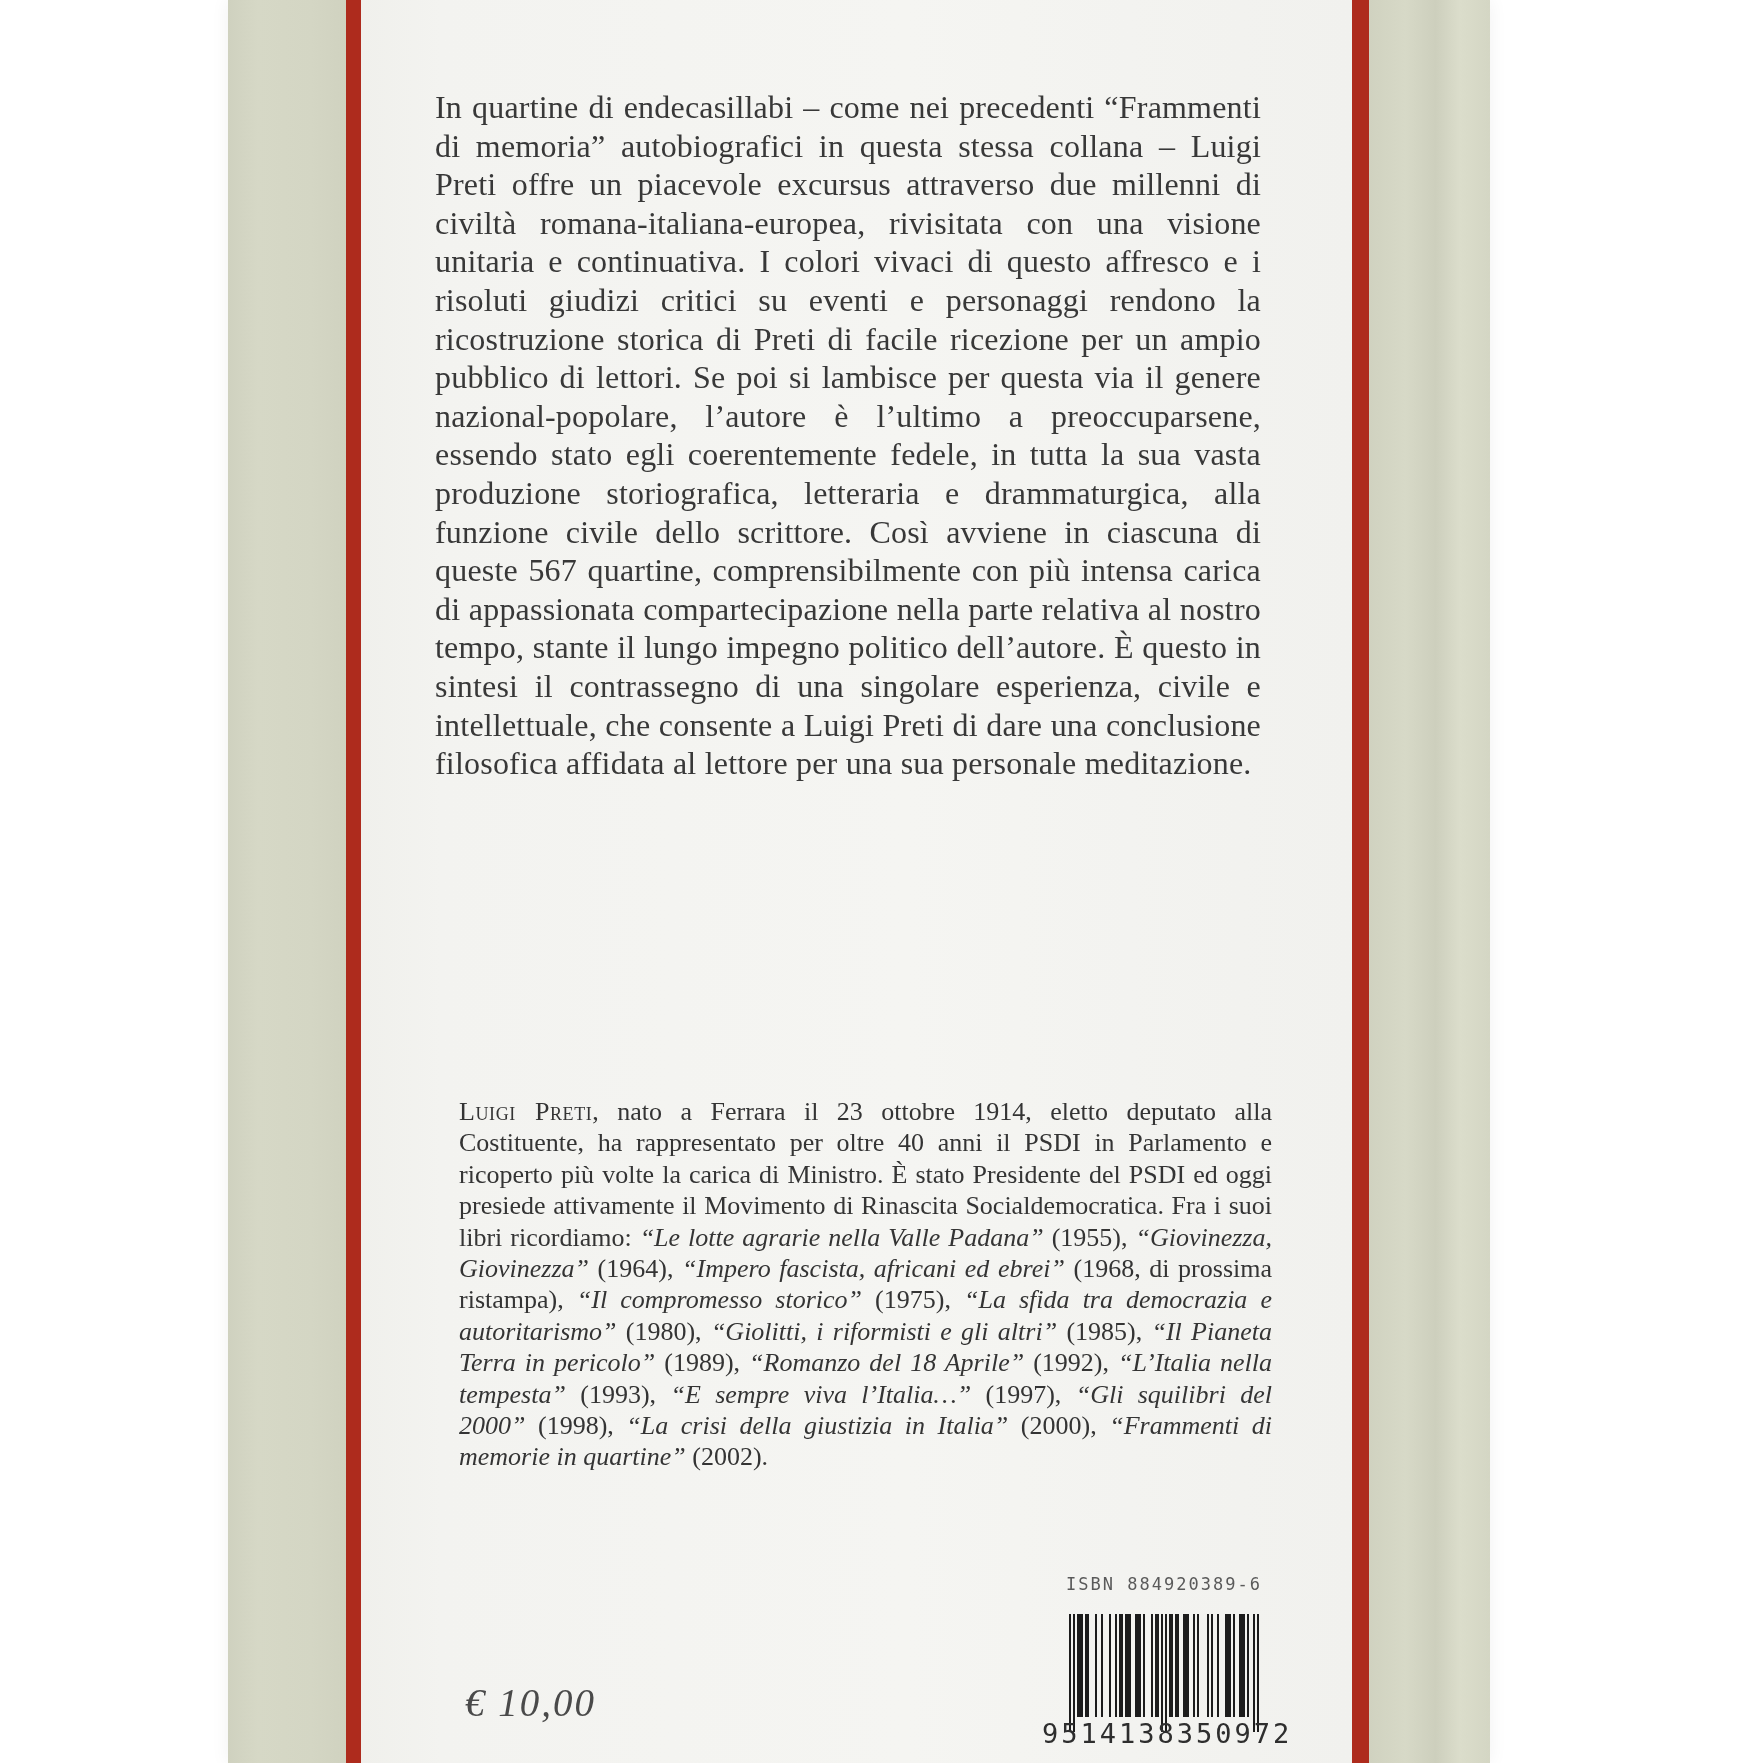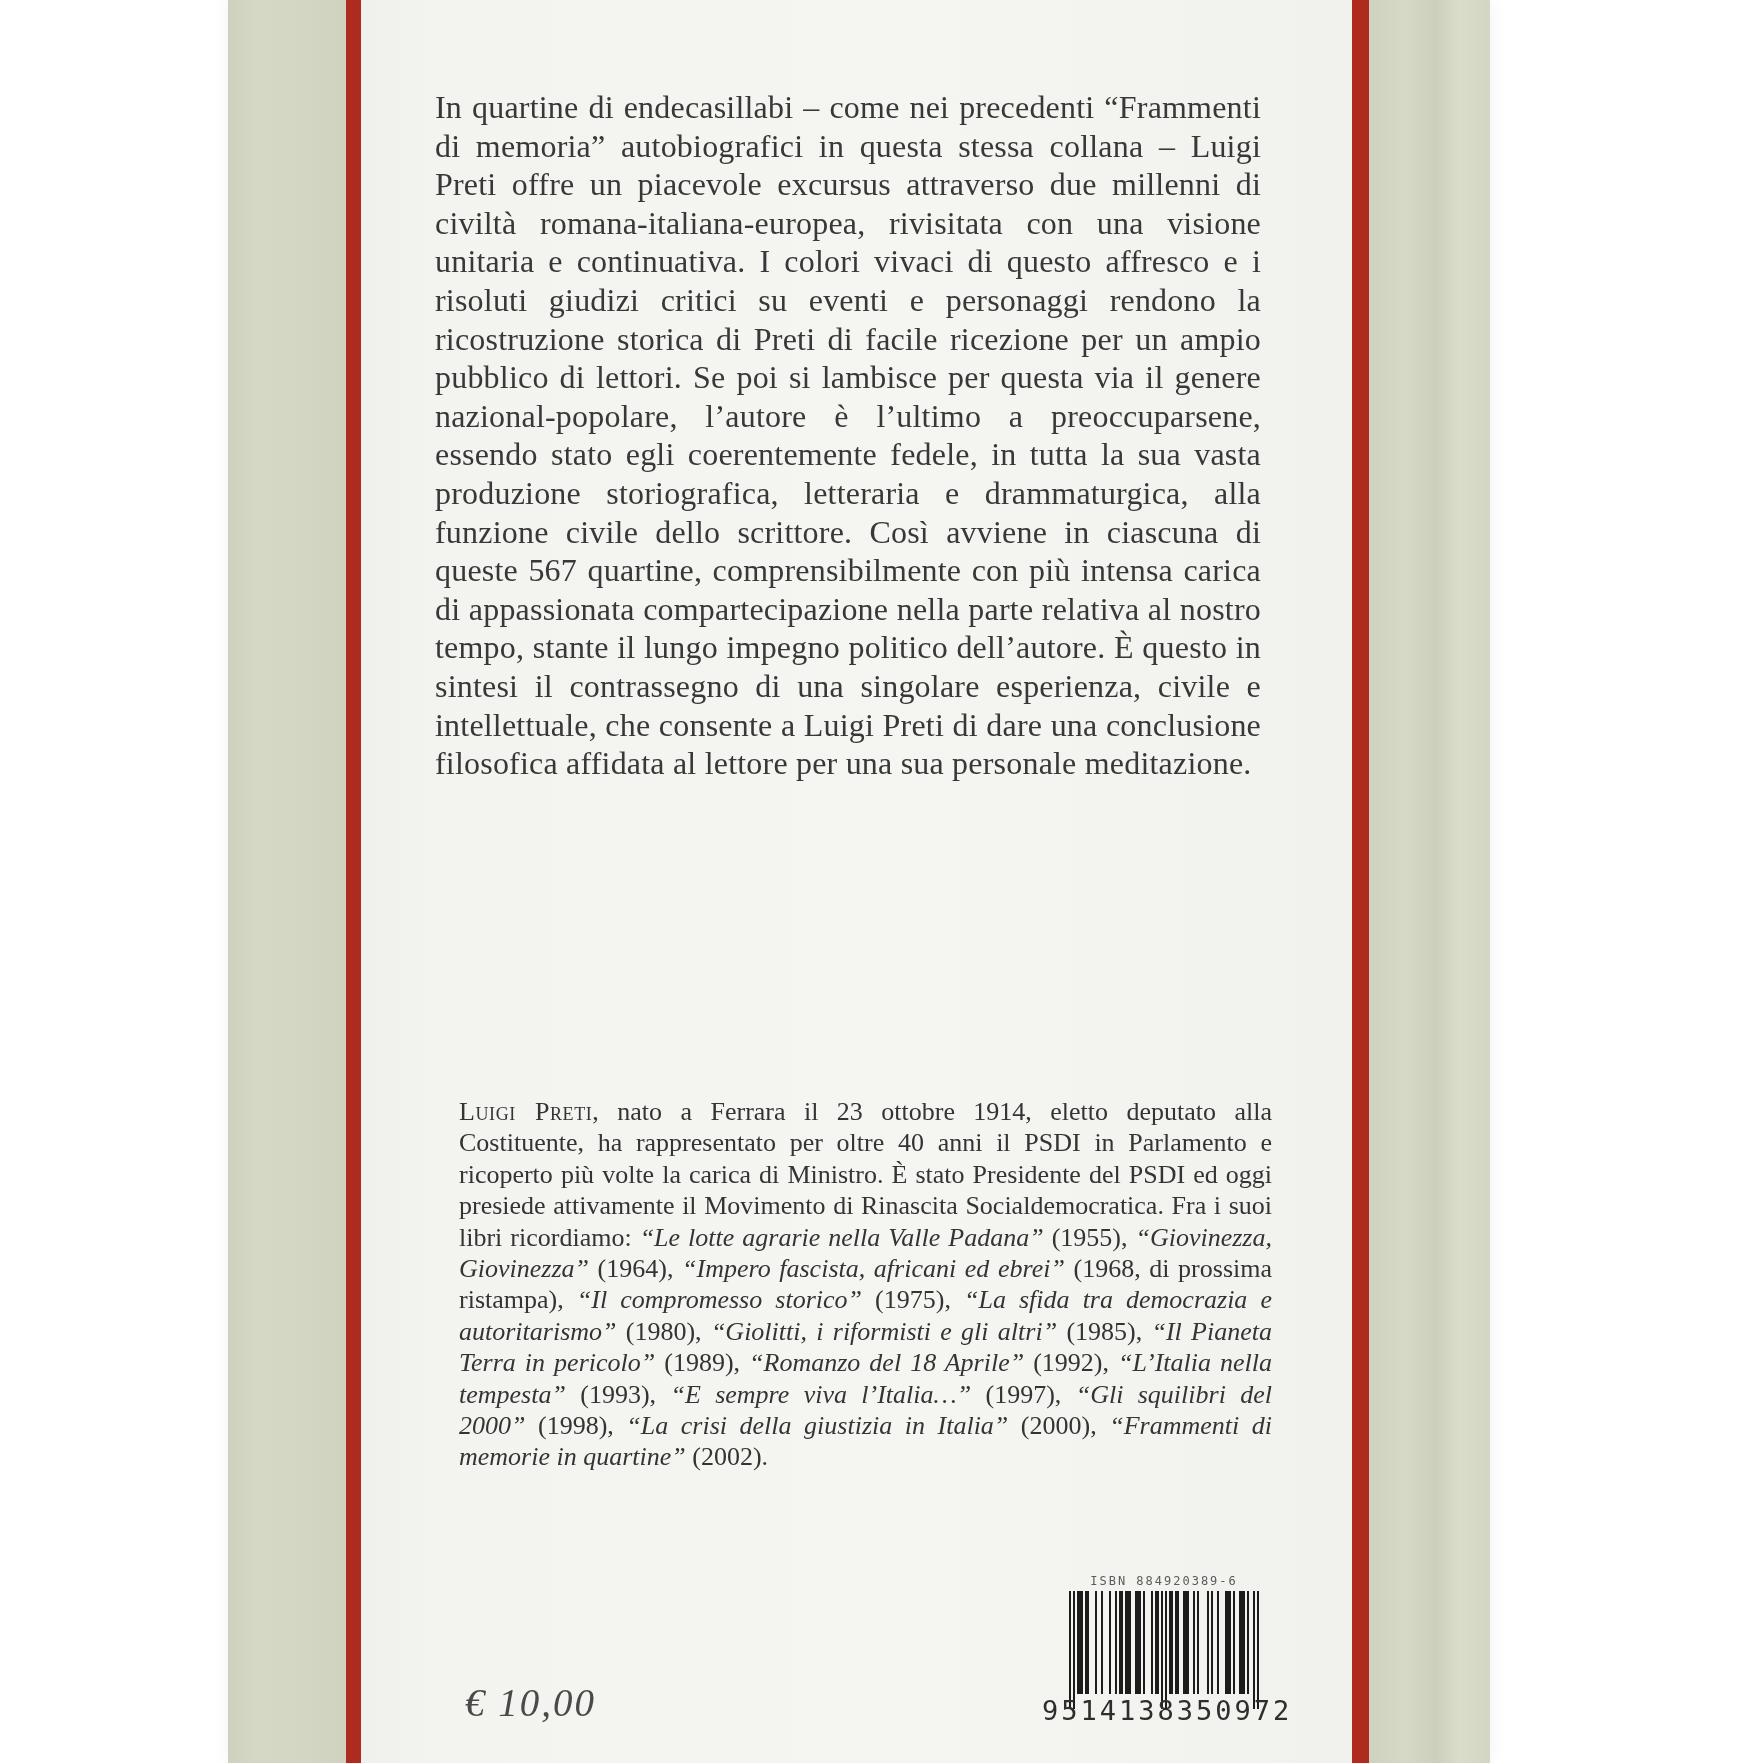--- a/index.html
+++ b/index.html
@@ -50,22 +50,22 @@
   }
   .bio .italic{font-style:italic;}
   .bio .smallcaps{font-variant:small-caps;letter-spacing:0.6px;}
   .price{
     position:absolute;top:1680px;left:104px;
     font-size:39px;color:#4a4a4a;letter-spacing:2px;font-style:italic;
   }
   .barcode{position:absolute;top:1574px;left:693px;width:220px;}
   .isbn{
     font-family:"DejaVu Sans Mono", monospace;
-    font-size:12px;letter-spacing:2px;color:#5a5a5a;
-    text-align:center;white-space:pre;margin-bottom:3px;
+    font-size:17px;letter-spacing:2px;color:#5a5a5a;
+    text-align:center;white-space:pre;margin-bottom:20px;
   }
   .bars{display:flex;align-items:flex-start;width:190px;margin:0 auto;height:120px;}
   .bars .module{width:2px;height:103px;}
   .bars .module.on{background:#1c1c1c;}
   .bars .module.guard{height:118px;}
   .digits{
     position:relative;left:-12px;width:218px;
     display:flex;justify-content:space-between;
     margin-top:-16px;
     font-family:"DejaVu Sans Mono", monospace;

